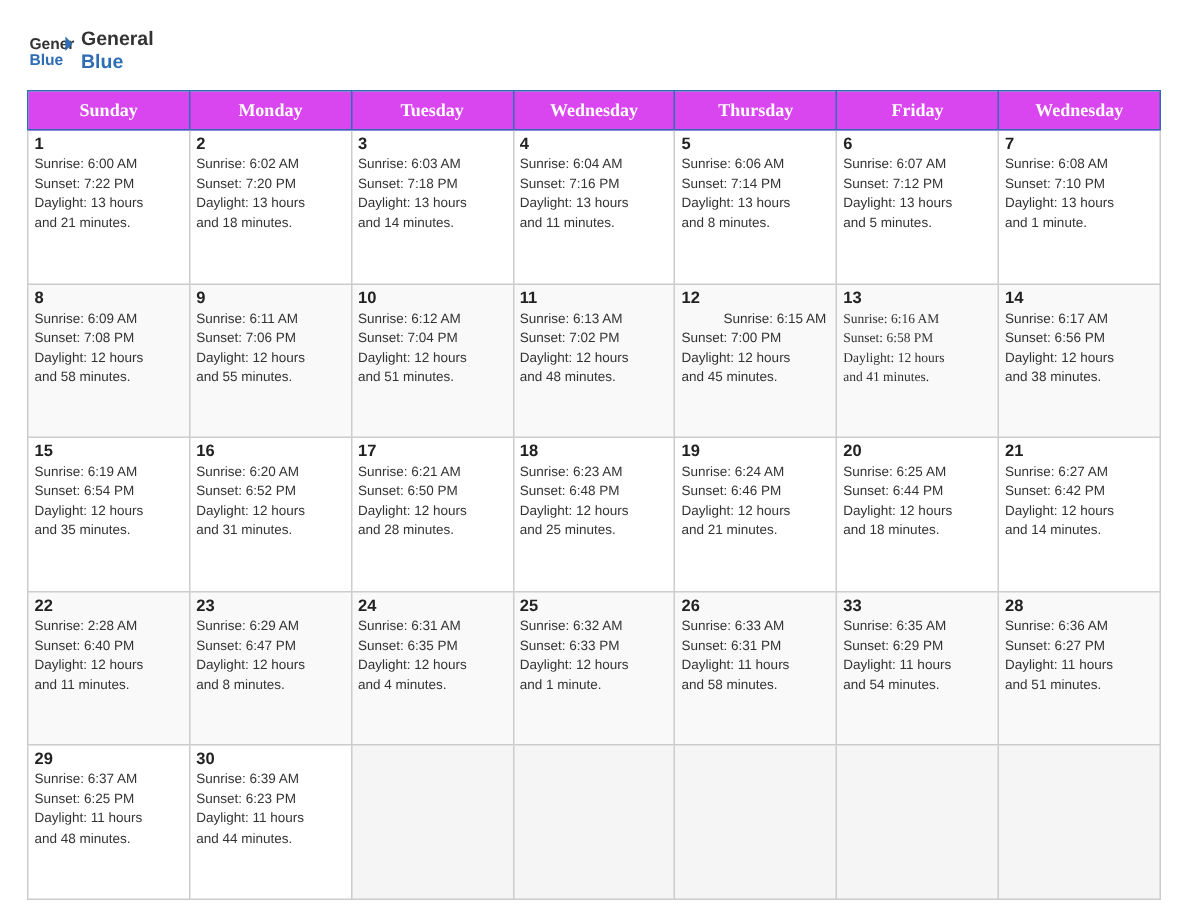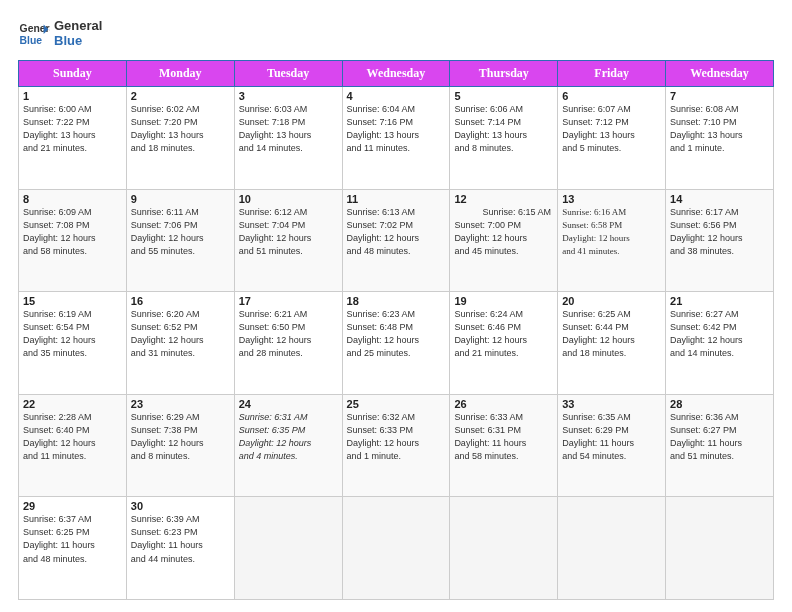--- a/index.html
+++ b/index.html
@@ -211,24 +211,24 @@
 Sunset: 6:42 PM
 Daylight: 12 hours
 and 14 minutes.</span></td>
         </tr>
         <tr class="row-shade">
           <td><span class="day-num">22</span><span class="day-info" style="white-space: pre-line;">Sunrise: 2:28 AM
 Sunset: 6:40 PM
 Daylight: 12 hours
 and 11 minutes.</span></td>
           <td><span class="day-num">23</span><span class="day-info" style="white-space: pre-line;">Sunrise: 6:29 AM
-Sunset: 7:38 PM
+Sunset: 6:47 PM
 Daylight: 12 hours
 and 8 minutes.</span></td>
-          <td><span class="day-num">24</span><span class="day-info" style="white-space: pre-line; font-style: italic;">Sunrise: 6:31 AM
+          <td><span class="day-num">24</span><span class="day-info" style="white-space: pre-line;">Sunrise: 6:31 AM
 Sunset: 6:35 PM
 Daylight: 12 hours
 and 4 minutes.</span></td>
           <td><span class="day-num">25</span><span class="day-info" style="white-space: pre-line;">Sunrise: 6:32 AM
 Sunset: 6:33 PM
 Daylight: 12 hours
 and 1 minute.</span></td>
           <td><span class="day-num">26</span><span class="day-info" style="white-space: pre-line;">Sunrise: 6:33 AM
 Sunset: 6:31 PM
 Daylight: 11 hours

